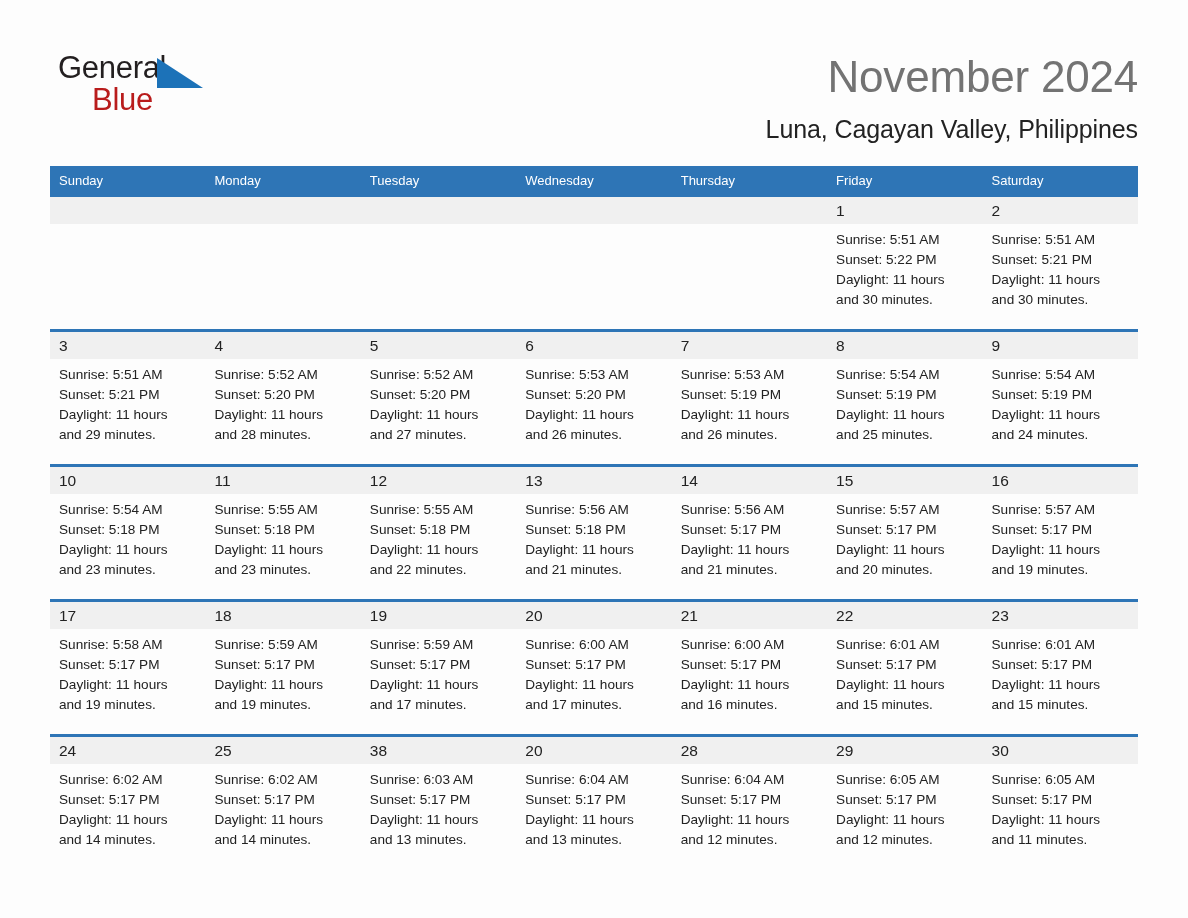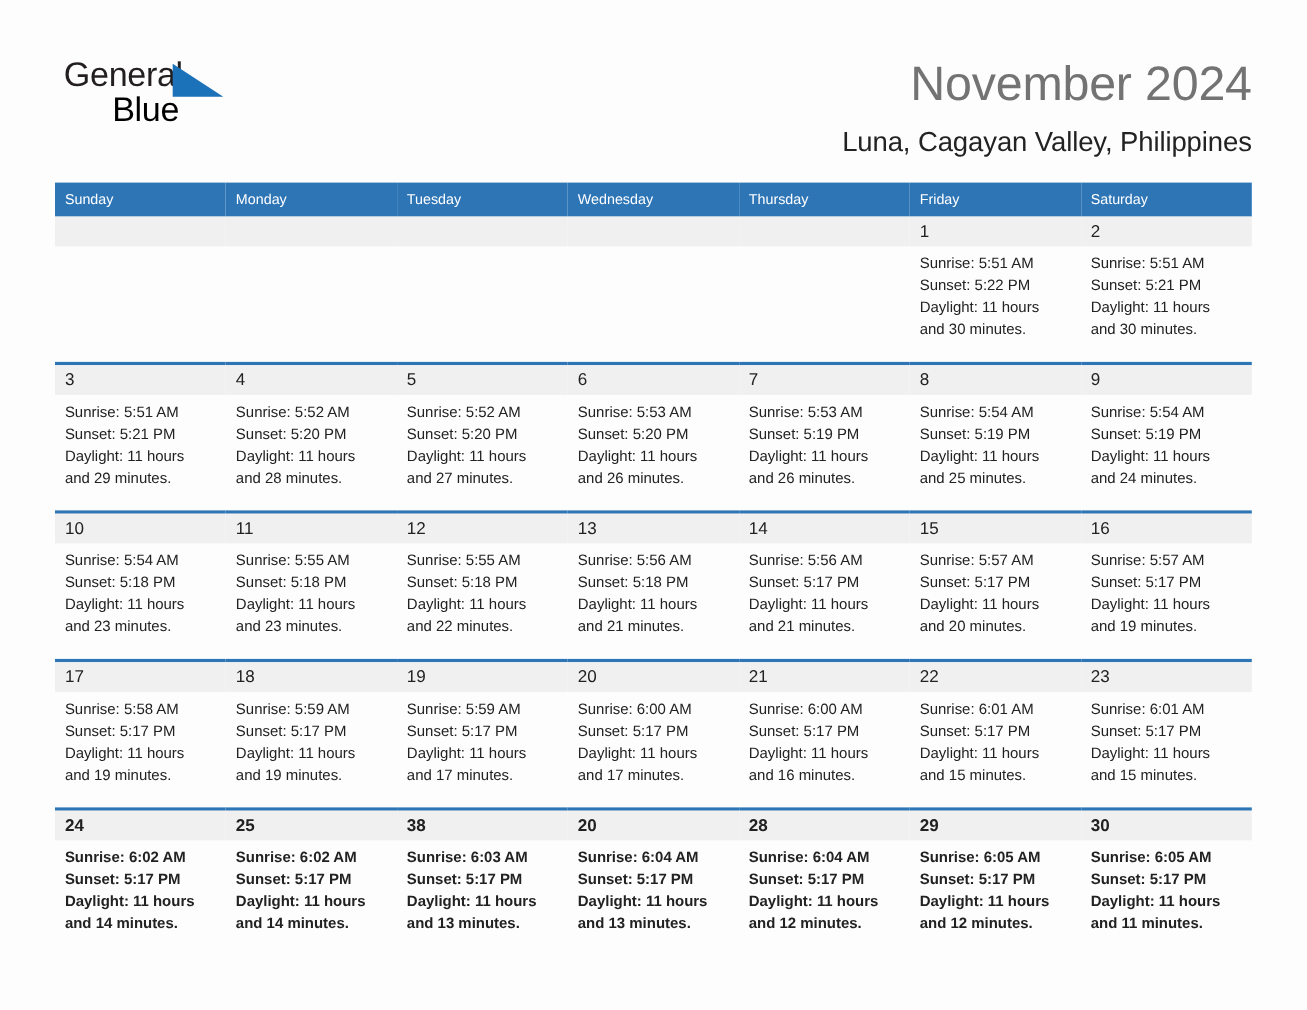--- a/index.html
+++ b/index.html
@@ -37,25 +37,25 @@
   }
   .logo-general {
     font-size: 31px;
     color: #231f20;
     line-height: 1;
     letter-spacing: -0.3px;
     font-weight: 400;
   }
   .logo-blue {
     font-size: 31px;
-    color: #000000;
+    color: #b91c1c;
     line-height: 1;
     letter-spacing: -0.3px;
     font-weight: 400;
-    margin-left: 44px;
+    margin-left: 34px;
     display: block;
     margin-top: 1px;
   }
   .logo-flag {
     position: absolute;
     left: 99px;
     top: 6px;
     width: 0;
     height: 0;
     border-left: 46px solid #1c72b8;
@@ -102,21 +102,20 @@
 
   .calendar td {
     width: 155.4px;
     vertical-align: top;
     padding: 0;
     border-bottom: 3px solid #2e75b6;
     background: #fdfdfd;
   }
   .calendar tr.last-week td {
     border-bottom: none;
-    font-weight: bold;
   }
 
   .cell-inner {
     height: 132px;
     display: flex;
     flex-direction: column;
   }
 
   .daynum-band {
     background: #f0f0f0;

